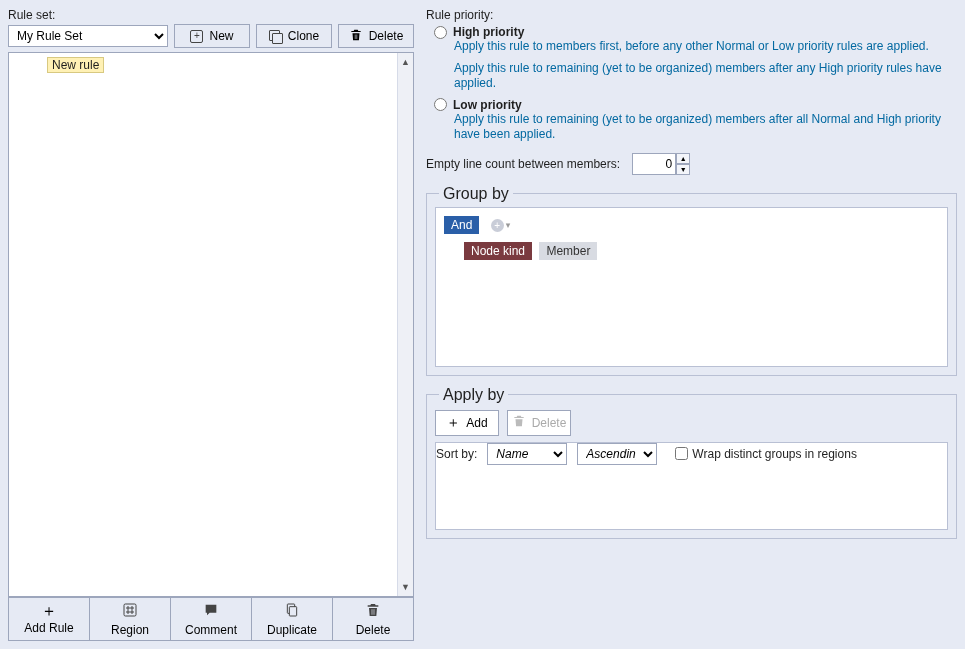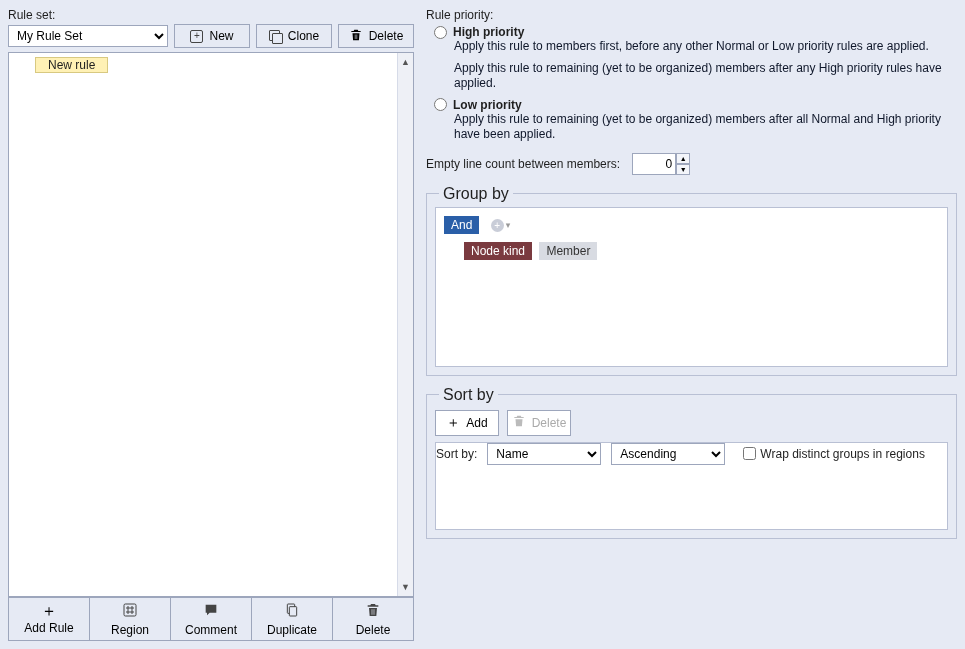--- a/index.html
+++ b/index.html
@@ -68,23 +68,23 @@
     overflow: hidden;
   }
   .rule-list {
     flex: 1 1 auto;
     padding: 4px 10px;
   }
   .rule-chip {
     display: inline-block;
     background: #fff1b5;
     border: 1px solid #d8c981;
-    padding: 0 12px;
+    padding: 0 4px;
     font-size: 12px;
-    margin-left: 16px;
+    margin-left: 28px;
   }
   .scroll-rail {
     width: 16px;
     background: #eef0f6;
     border-left: 1px solid #d6dbe8;
     display: flex; flex-direction: column; align-items: center;
     padding: 2px 0;
   }
   .scroll-arrow {
     font-size: 9px; color: #555; line-height: 14px; height: 14px;
@@ -104,21 +104,21 @@
     font: inherit;
   }
   .big-btn + .big-btn { border-left: none; }
   .big-btn .glyph { font-size: 16px; line-height: 16px; }
 
   
   .section-lbl { margin-bottom: 3px; }
   .radio-block { padding-left: 8px; margin-bottom: 6px; }
   .radio-line { display: flex; align-items: center; gap: 6px; }
   .radio-line label { font-weight: 600; }
-  .radio-desc  { color: #0f172a; margin-left: 20px; max-width: 500px; line-height: 1.3; }
+  .radio-desc  { color: #0369a1; margin-left: 20px; max-width: 500px; line-height: 1.3; }
 
   input[type=radio], input[type=checkbox] { accent-color: #3a5fcd; }
 
   .spinner-wrap { display: inline-flex; align-items: stretch; }
   .num-box { width: 44px; text-align: right; padding-right: 3px; }
   .spin-btns { display: flex; flex-direction: column; }
   .spin-btns button {
     width: 14px; height: 11px; font-size: 7px; line-height: 7px;
     border: 1px solid #9da6bc; background: #f3f5fa; padding: 0; cursor: pointer;
   }
@@ -169,21 +169,21 @@
     display: inline-flex; align-items: center; justify-content: center; gap: 6px;
     cursor: pointer; font: inherit;
   }
   .sort-btn.disabled { color: #aaa; cursor: default; }
   .sort-btn.disabled .icon, .sort-btn.disabled svg { fill: #bbb; }
   .sort-row-box {
     background: #fff; border: 1px solid #b9c0d4;
     min-height: 88px; padding: 0;
   }
   .sort-row { display: flex; align-items: center; gap: 10px; }
-  .sort-row select { width: 114px; }
+  .sort-row select { width: 80px; font-style: italic; }
   .chk { display: inline-flex; align-items: center; gap: 4px; margin-left: 8px; }
 </style>
 </head>
 <body>
 
 <div class="col-left">
   <div class="lbl">Rule set:</div>
 
   <div class="row ruleset-row">
     <select class="ruleset-select">
@@ -306,21 +306,21 @@
         <span style="font-size:9px;color:#999;">▾</span>
       </span>
       <div class="node-line">
         <span class="tag tag-node">Node kind</span>
         <span class="tag tag-member">Member</span>
       </div>
     </div>
   </fieldset>
 
   <fieldset class="panel">
-    <legend>Sort by</legend>
+    <legend>Apply by</legend>
     <div class="sortby-buttons">
       <button class="sort-btn">
         <span style="font-size:14px;">＋</span>
         <span>Add</span>
       </button>
       <button class="sort-btn disabled">
         <span>
           <svg width="14" height="14" viewBox="0 0 24 24" fill="#bbb">
               <path d="M9 3h6l1 2h4v2H4V5h4l1-2zm-3 6h12l-1 12H7L6 9z"></path>
             </svg>

